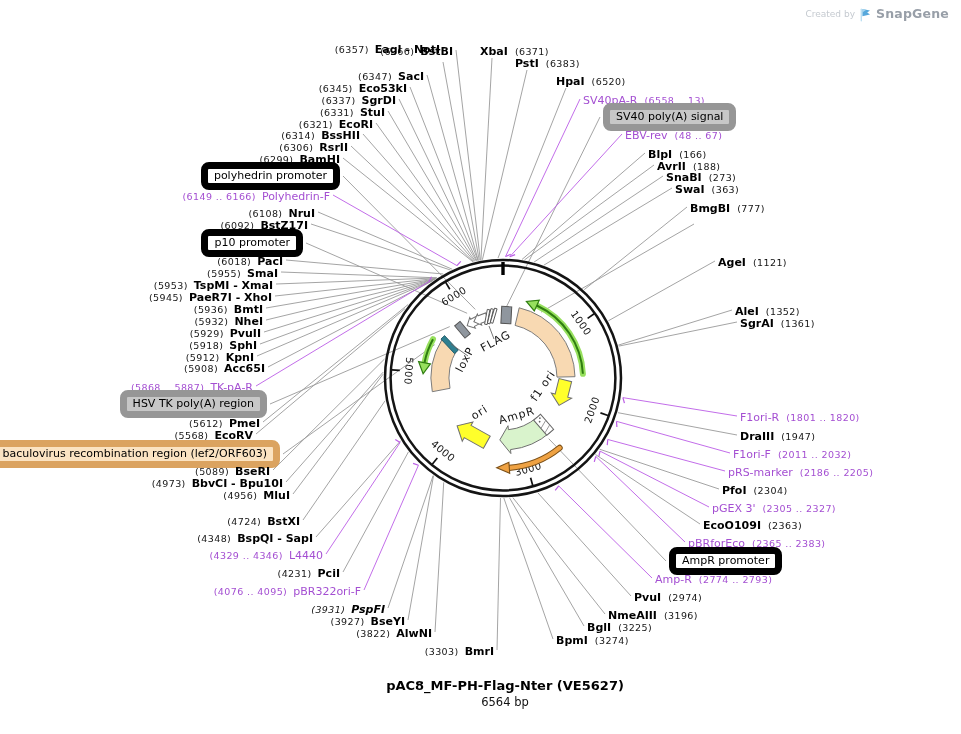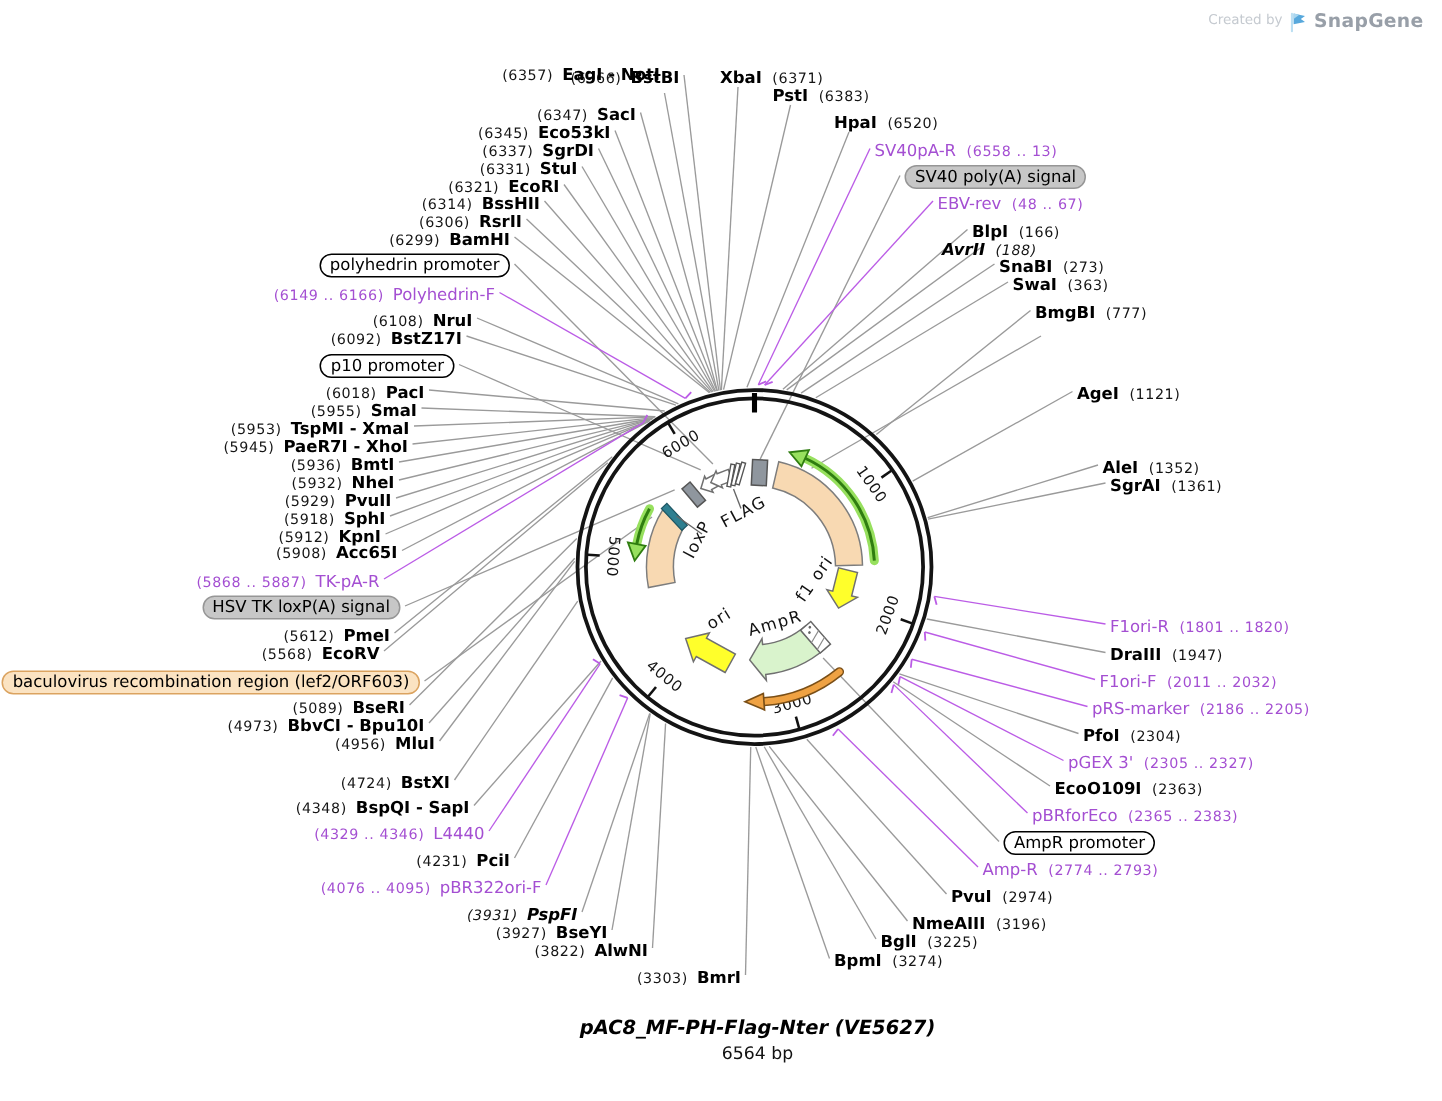--- a/index.html
+++ b/index.html
@@ -11,28 +11,28 @@
   .lbl.left{text-align:right;}
   .nm{font-weight:bold;font-size:11px;color:#000;}
   .pos{font-size:9.5px;color:#151515;letter-spacing:.4px;}
   .lbl.left .pos{margin-right:6px;}
   .lbl.right .pos{margin-left:7px;}
   .pnm{font-size:11px;color:#a44fd2;}
   .ppos{font-size:9.5px;color:#a44fd2;letter-spacing:.4px;text-align:center;}
   .lbl.left .ppos{margin-right:6px;}
   .lbl.right .ppos{margin-left:7px;}
   .bx{display:inline-block;font-size:11px;color:#000;padding:1px 6px 2px 6px;
-      border:1px solid #000000;border-radius:8px;background:#fff;}
+      border:7px solid #000000;border-radius:8px;background:#fff;}
   .bx.signal{background:#c7c7c7;border-color:#969696;}
   .bx.region{background:#fbe3c2;border-color:#dba360;}
   #wm{position:absolute;top:6px;right:12px;display:flex;align-items:center;gap:5px;}
   .wm-created{color:#c5cad0;font-size:9px;}
   .wm-brand{color:#989fa8;font-size:12.5px;font-weight:bold;letter-spacing:.2px;}
   #title-block{position:absolute;left:505px;top:678px;transform:translateX(-50%);text-align:center;}
-  .title-name{font-size:13px;font-weight:bold;color:#000;font-style:italic;}
+  .title-name{font-size:13px;font-weight:bold;color:#000;}
   .title-size{font-size:11.5px;color:#111;margin-top:2px;}
 </style>
 </head>
 <body>
 
 <div id="stage">
   <div id="wm">
     <span class="wm-created">Created by</span>
     <span style="display:inline-block;width:11px;height:14px;">
       <svg width="11" height="14" viewBox="0 0 11 14">
@@ -216,21 +216,21 @@
       <div class="lbl left" style="right: 683px; top: 272px;"><span class="pos">(5955)</span><span class="nm">SmaI</span></div>
       <div class="lbl left" style="right: 688px; top: 284px;"><span class="pos">(5953)</span><span class="nm">TspMI - XmaI</span></div>
       <div class="lbl left" style="right: 689px; top: 296px;"><span class="pos">(5945)</span><span class="nm">PaeR7I - XhoI</span></div>
       <div class="lbl left" style="right: 698px; top: 308px;"><span class="pos">(5936)</span><span class="nm">BmtI</span></div>
       <div class="lbl left" style="right: 698px; top: 320px;"><span class="pos">(5932)</span><span class="nm">NheI</span></div>
       <div class="lbl left" style="right: 700px; top: 332px;"><span class="pos">(5929)</span><span class="nm">PvuII</span></div>
       <div class="lbl left" style="right: 704px; top: 344px;"><span class="pos">(5918)</span><span class="nm">SphI</span></div>
       <div class="lbl left" style="right: 707px; top: 356px;"><span class="pos">(5912)</span><span class="nm">KpnI</span></div>
       <div class="lbl left" style="right: 696px; top: 367px;"><span class="pos">(5908)</span><span class="nm">Acc65I</span></div>
       <div class="lbl left" style="right: 708px; top: 386px;"><span class="ppos">(5868 .. 5887)</span><span class="pnm">TK-pA-R</span></div>
-      <div class="lbl left" style="right: 694px; top: 404px;"><span class="bx signal">HSV TK loxP(A) signal</span></div>
+      <div class="lbl left" style="right: 694px; top: 404px;"><span class="bx signal">HSV TK poly(A) region</span></div>
       <div class="lbl left" style="right: 701px; top: 422px;"><span class="pos">(5612)</span><span class="nm">PmeI</span></div>
       <div class="lbl left" style="right: 708px; top: 434px;"><span class="pos">(5568)</span><span class="nm">EcoRV</span></div>
       <div class="lbl left" style="right: 681px; top: 454px;"><span class="bx region">baculovirus recombination region (lef2/ORF603)</span></div>
       <div class="lbl left" style="right: 691px; top: 470px;"><span class="pos">(5089)</span><span class="nm">BseRI</span></div>
       <div class="lbl left" style="right: 678px; top: 482px;"><span class="pos">(4973)</span><span class="nm">BbvCI - Bpu10I</span></div>
       <div class="lbl left" style="right: 671px; top: 494px;"><span class="pos">(4956)</span><span class="nm">MluI</span></div>
       <div class="lbl left" style="right: 661px; top: 520px;"><span class="pos">(4724)</span><span class="nm">BstXI</span></div>
       <div class="lbl left" style="right: 648px; top: 537px;"><span class="pos">(4348)</span><span class="nm">BspQI - SapI</span></div>
       <div class="lbl left" style="right: 638px; top: 554px;"><span class="ppos">(4329 .. 4346)</span><span class="pnm">L4440</span></div>
       <div class="lbl left" style="right: 621px; top: 572px;"><span class="pos">(4231)</span><span class="nm">PciI</span></div>
@@ -239,21 +239,21 @@
       <div class="lbl left" style="right: 556px; top: 620px;"><span class="pos">(3927)</span><span class="nm">BseYI</span></div>
       <div class="lbl left" style="right: 529px; top: 632px;"><span class="pos">(3822)</span><span class="nm">AlwNI</span></div>
       <div class="lbl left" style="right: 467px; top: 650px;"><span class="pos">(3303)</span><span class="nm">BmrI</span></div>
       <div class="lbl right" style="left: 480px; top: 50px;"><span class="nm">XbaI</span><span class="pos">(6371)</span></div>
       <div class="lbl right" style="left: 515px; top: 62px;"><span class="nm">PstI</span><span class="pos">(6383)</span></div>
       <div class="lbl right" style="left: 556px; top: 80px;"><span class="nm">HpaI</span><span class="pos">(6520)</span></div>
       <div class="lbl right" style="left: 583px; top: 99px;"><span class="pnm">SV40pA-R</span><span class="ppos">(6558 .. 13)</span></div>
       <div class="lbl right" style="left: 603px; top: 117px;"><span class="bx signal">SV40 poly(A) signal</span></div>
       <div class="lbl right" style="left: 625px; top: 134px;"><span class="pnm">EBV-rev</span><span class="ppos">(48 .. 67)</span></div>
       <div class="lbl right" style="left: 648px; top: 153px;"><span class="nm">BlpI</span><span class="pos">(166)</span></div>
-      <div class="lbl right" style="left: 628px; top: 165px; font-style: italic;"><span class="nm">AvrII</span><span class="pos">(188)</span></div>
+      <div class="lbl right" style="left: 657px; top: 165px;"><span class="nm">AvrII</span><span class="pos">(188)</span></div>
       <div class="lbl right" style="left: 666px; top: 176px;"><span class="nm">SnaBI</span><span class="pos">(273)</span></div>
       <div class="lbl right" style="left: 675px; top: 188px;"><span class="nm">SwaI</span><span class="pos">(363)</span></div>
       <div class="lbl right" style="left: 690px; top: 207px;"><span class="nm">BmgBI</span><span class="pos">(777)</span></div>
       <div class="lbl right" style="left: 718px; top: 261px;"><span class="nm">AgeI</span><span class="pos">(1121)</span></div>
       <div class="lbl right" style="left: 735px; top: 310px;"><span class="nm">AleI</span><span class="pos">(1352)</span></div>
       <div class="lbl right" style="left: 740px; top: 322px;"><span class="nm">SgrAI</span><span class="pos">(1361)</span></div>
       <div class="lbl right" style="left: 740px; top: 416px;"><span class="pnm">F1ori-R</span><span class="ppos">(1801 .. 1820)</span></div>
       <div class="lbl right" style="left: 740px; top: 435px;"><span class="nm">DraIII</span><span class="pos">(1947)</span></div>
       <div class="lbl right" style="left: 733px; top: 453px;"><span class="pnm">F1ori-F</span><span class="ppos">(2011 .. 2032)</span></div>
       <div class="lbl right" style="left: 728px; top: 471px;"><span class="pnm">pRS-marker</span><span class="ppos">(2186 .. 2205)</span></div>

